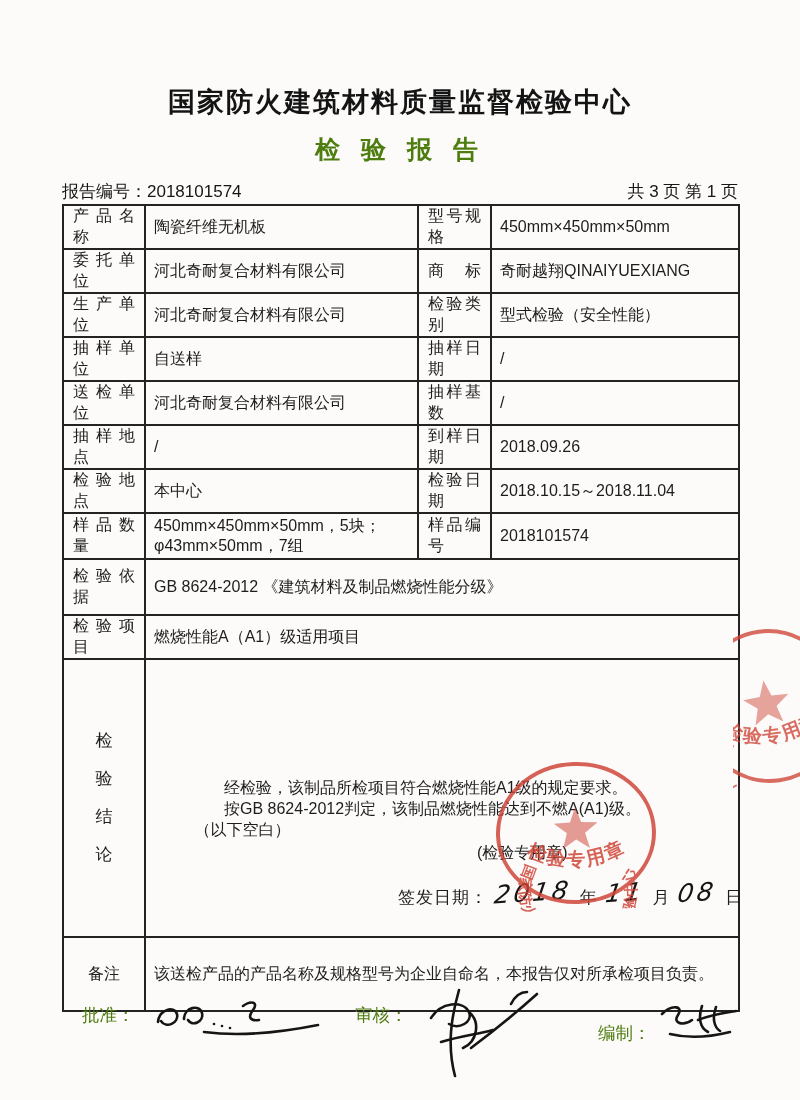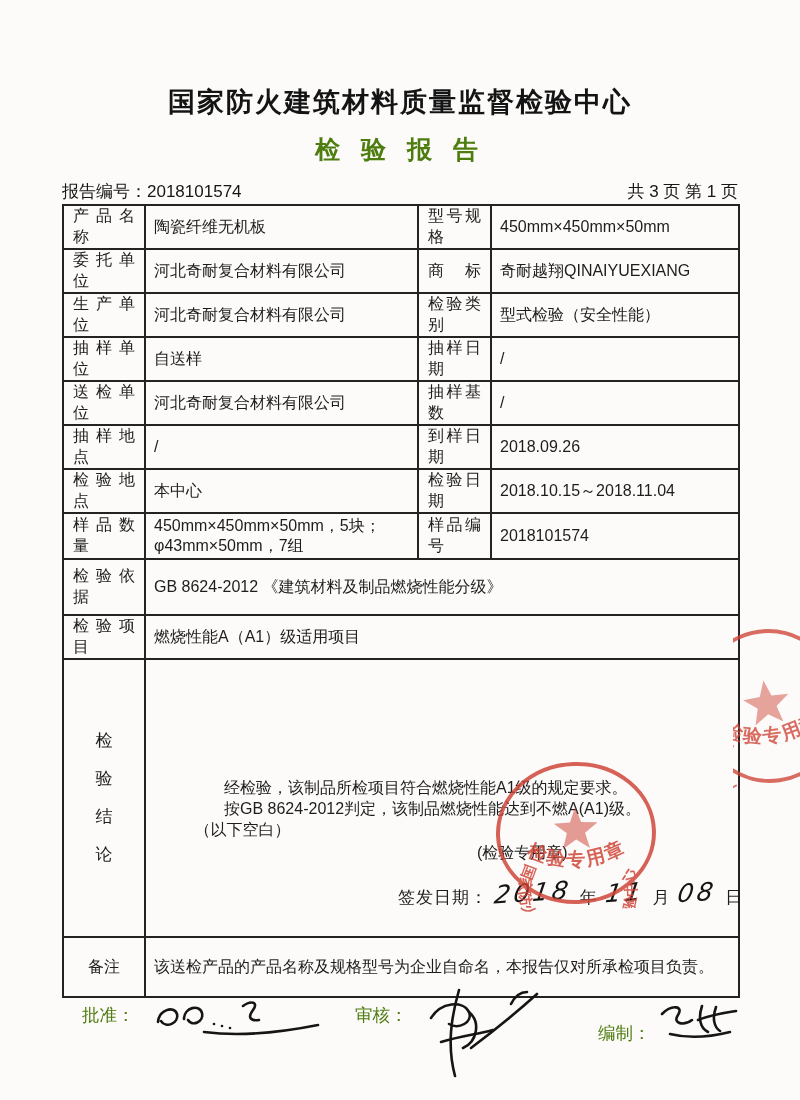--- a/index.html
+++ b/index.html
@@ -36,21 +36,21 @@
     font-size:16px; color:#1d1d1d;
   }
   td.lab { padding:0 9px; }
   td.lab .j {
     width:100%; text-align:justify; text-align-last:justify;
     -moz-text-align-last:justify; font-size:16px;
   }
   td.val { padding:2px 8px; line-height:20px; font-size:15.5px; }
   tr.h42 td{ height:42px; } tr.h36 td{ height:36px; }
   tr.h46 td{ height:46px; } tr.h56 td{ height:56px; }
-  tr.h278 td{ height:278px; } tr.h74 td{ height:60px; }
+  tr.h278 td{ height:278px; } tr.h74 td{ height:74px; }
   td.vlab { text-align:center; }
   td.vlab span { display:block; height:38px; line-height:38px; font-size:17px; text-align:center; }
   td.concl { vertical-align:top; position:relative;padding-left:32px; }
   .cpara { font-size:16px; padding:0 12px 0 14px; line-height:21px; }
   .cpara.first { margin-top:20px; }
   .cpara.indent { text-indent:2em; }
   .cpara.blank { text-indent:0.15em; }
   
   .stamp-note { position:absolute; left:477px; top:843px; font-size:16px; color:#1b1b1b; z-index:3; }
   .issue-line { position:absolute; left:398px; top:880px; z-index:3; display:flex; align-items:flex-end; }

